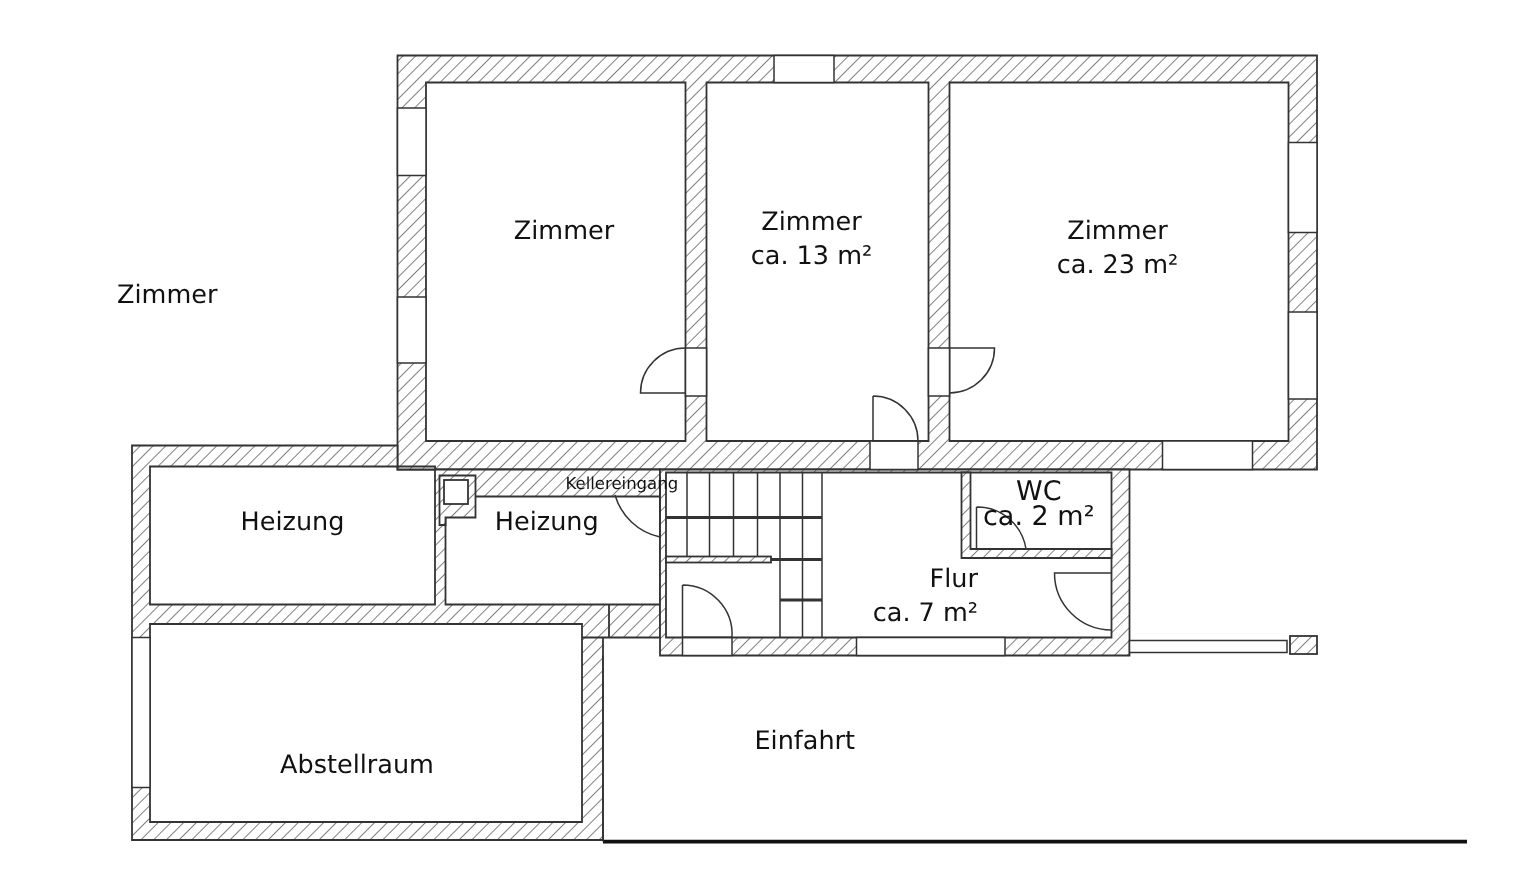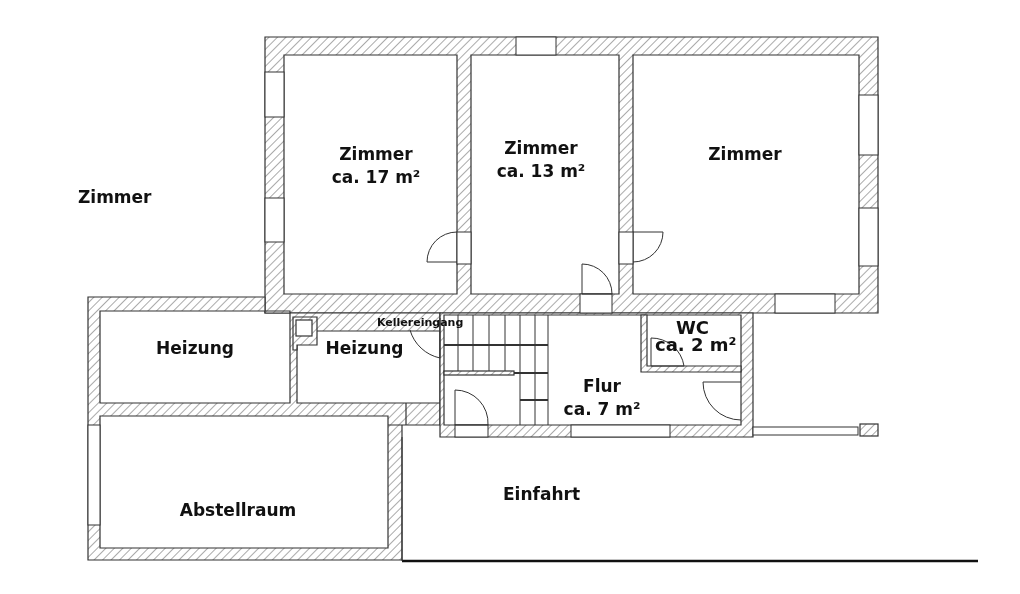--- a/index.html
+++ b/index.html
@@ -1,19 +1,19 @@
 <!DOCTYPE html>
 <html><head>
 <meta charset="utf-8">
 <style>
   html, body { margin:0; padding:0; background:#ffffff; }
   body { width:1020px; height:594px; position:relative; overflow:hidden;
          font-family:"DejaVu Sans", sans-serif; }
   #plan { position:absolute; left:0; top:0; }
-  .lbl { position:absolute; text-align:center; color:#111; line-height:23px; font-size:17px; white-space:nowrap;font-weight:bold; }
+  .lbl { position:absolute; text-align:center; color:#111; line-height:23px; font-size:17px; white-space:nowrap; }
   .lbl.small { font-size:11px; line-height:10px; }
   .lbl.wc { font-size:18px; line-height:17px; }
 </style>
 </head>
 <body>
 
 <svg id="plan" width="1020" height="594" viewBox="0 0 1020 594" xmlns="http://www.w3.org/2000/svg">
   <defs>
     <pattern id="hatch" patternUnits="userSpaceOnUse" width="6" height="6" patternTransform="rotate(45)">
       <rect width="6" height="6" fill="#ffffff"></rect>
@@ -80,39 +80,39 @@
 
   <line x1="402" y1="561" x2="978" y2="561" stroke="#111" stroke-width="2.5"></line>
   <line x1="402" y1="437" x2="402" y2="561" stroke="#333" stroke-width="1"></line>
 </svg>
 
 <div class="lbl" style="left:78px;top:186px;">Zimmer</div>
 <div class="lbl" style="left:503px;top:483px;">Einfahrt</div>
 
 <div class="lbl" style="left:316px;top:143px;width:120px;">
   <div>Zimmer</div>
-  <div>ca. 17 m²</div>
 </div>
 <div class="lbl" style="left:481px;top:137px;width:120px;">
   <div>Zimmer</div>
   <div>ca. 13 m²</div>
 </div>
 <div class="lbl" style="left:685px;top:143px;width:120px;">
   <div>Zimmer</div>
+  <div>ca. 23 m²</div>
 </div>
 <div class="lbl" style="left:130px;top:337px;width:130px;">
   <div>Heizung</div>
 </div>
 <div class="lbl" style="left:307px;top:337px;width:115px;">
   <div>Heizung</div>
 </div>
 <div class="lbl wc" style="left:655px;top:319px;width:75px;">
   <div>WC</div>
   <div>ca. 2 m²</div>
 </div>
-<div class="lbl" style="left:552px;top:375px;width:100px;">
+<div class="lbl" style="left:552px;top:375px;width:100px;text-align:right;">
   <div>Flur</div>
   <div>ca. 7 m²</div>
 </div>
 <div class="lbl" style="left:168px;top:463px;width:140px;margin-top:36px;">
   <div>Abstellraum</div>
 </div>
 <div class="lbl small" style="left:377px;top:318px;">Kellereingang</div>
 
 </body></html>

